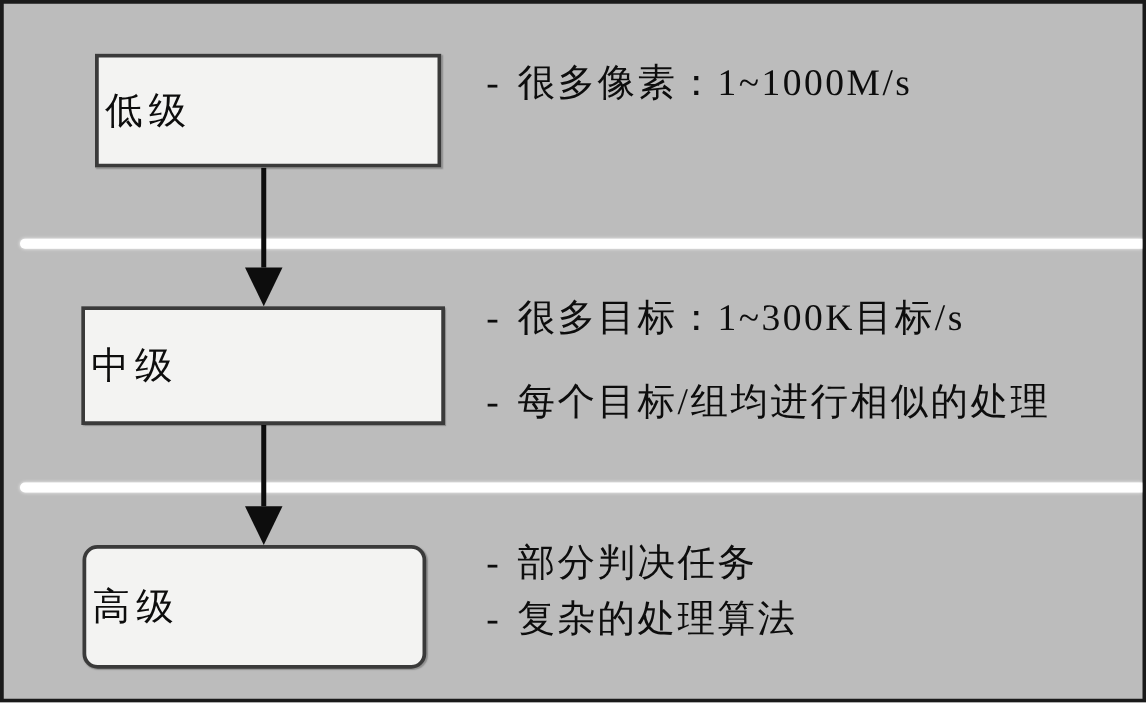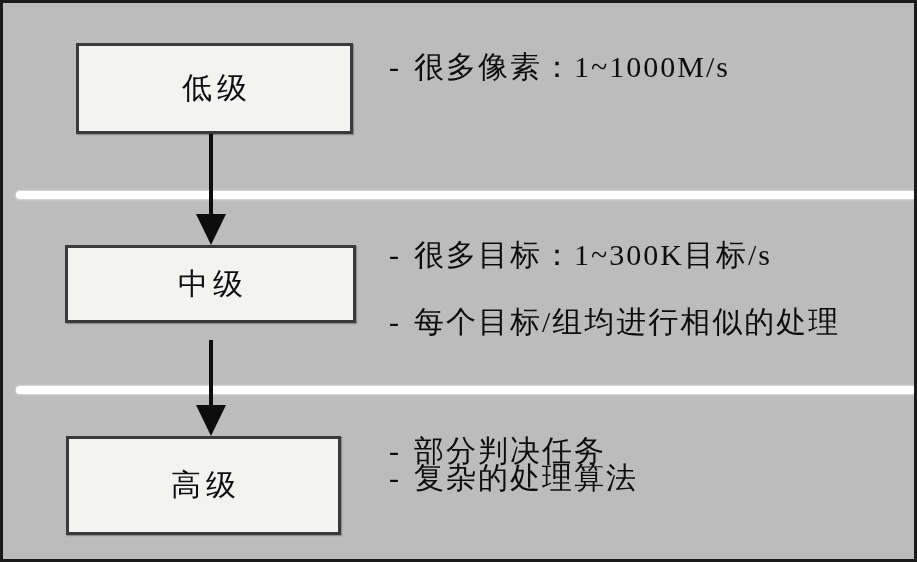--- a/index.html
+++ b/index.html
@@ -29,26 +29,26 @@
   .divider-2 { top: 383px; }
 
   
   .level-box {
     position: absolute;
     box-sizing: border-box;
     background: var(--box-fill, #f3f3f2);
     border: 3px solid var(--box-border, #3a3a3a);
     display: flex;
     align-items: center;
-    justify-content: center;
+    justify-content: flex-start;
     box-shadow: 1px 1px 1px rgba(0,0,0,0.25);
   }
   .box-1 { left: 73px; top: 40px;  width: 277px; height: 91px; }
-  .box-2 { left: 62px; top: 242px; width: 291px; height: 78px; }
-  .box-3 { left: 63px; top: 433px; width: 275px; height: 99px; }
+  .box-2 { left: 62px; top: 242px; width: 291px; height: 95px; }
+  .box-3 { left: 63px; top: 433px; width: 275px; height: 99px; border-radius: 12px; }
   .level-label {
     font-size: 30px;
     letter-spacing: 5px;
     padding-left: 5px; 
     white-space: nowrap;
   }
 
   
   .arrow {
     position: absolute;
@@ -81,21 +81,21 @@
     line-height: 34px;
     letter-spacing: 2px;
     white-space: nowrap;
   }
   .bullet .dash { display: inline-block; margin-right: 15px; letter-spacing: 0; }
   .s1-l1 { top: 47px; }
   .s1-l2 { top: 97px; }
   .s2-l1 { top: 235px; }
   .s2-l2 { top: 302px; }
   .s3-l1 { top: 431px; }
-  .s3-l2 { top: 458px; }
+  .s3-l2 { top: 476px; }
 </style>
 </head>
 <body>
 
 <div class="frame">
 
   <div class="divider divider-1"></div>
   <div class="divider divider-2"></div>
 
   <div class="arrow arrow-1">

